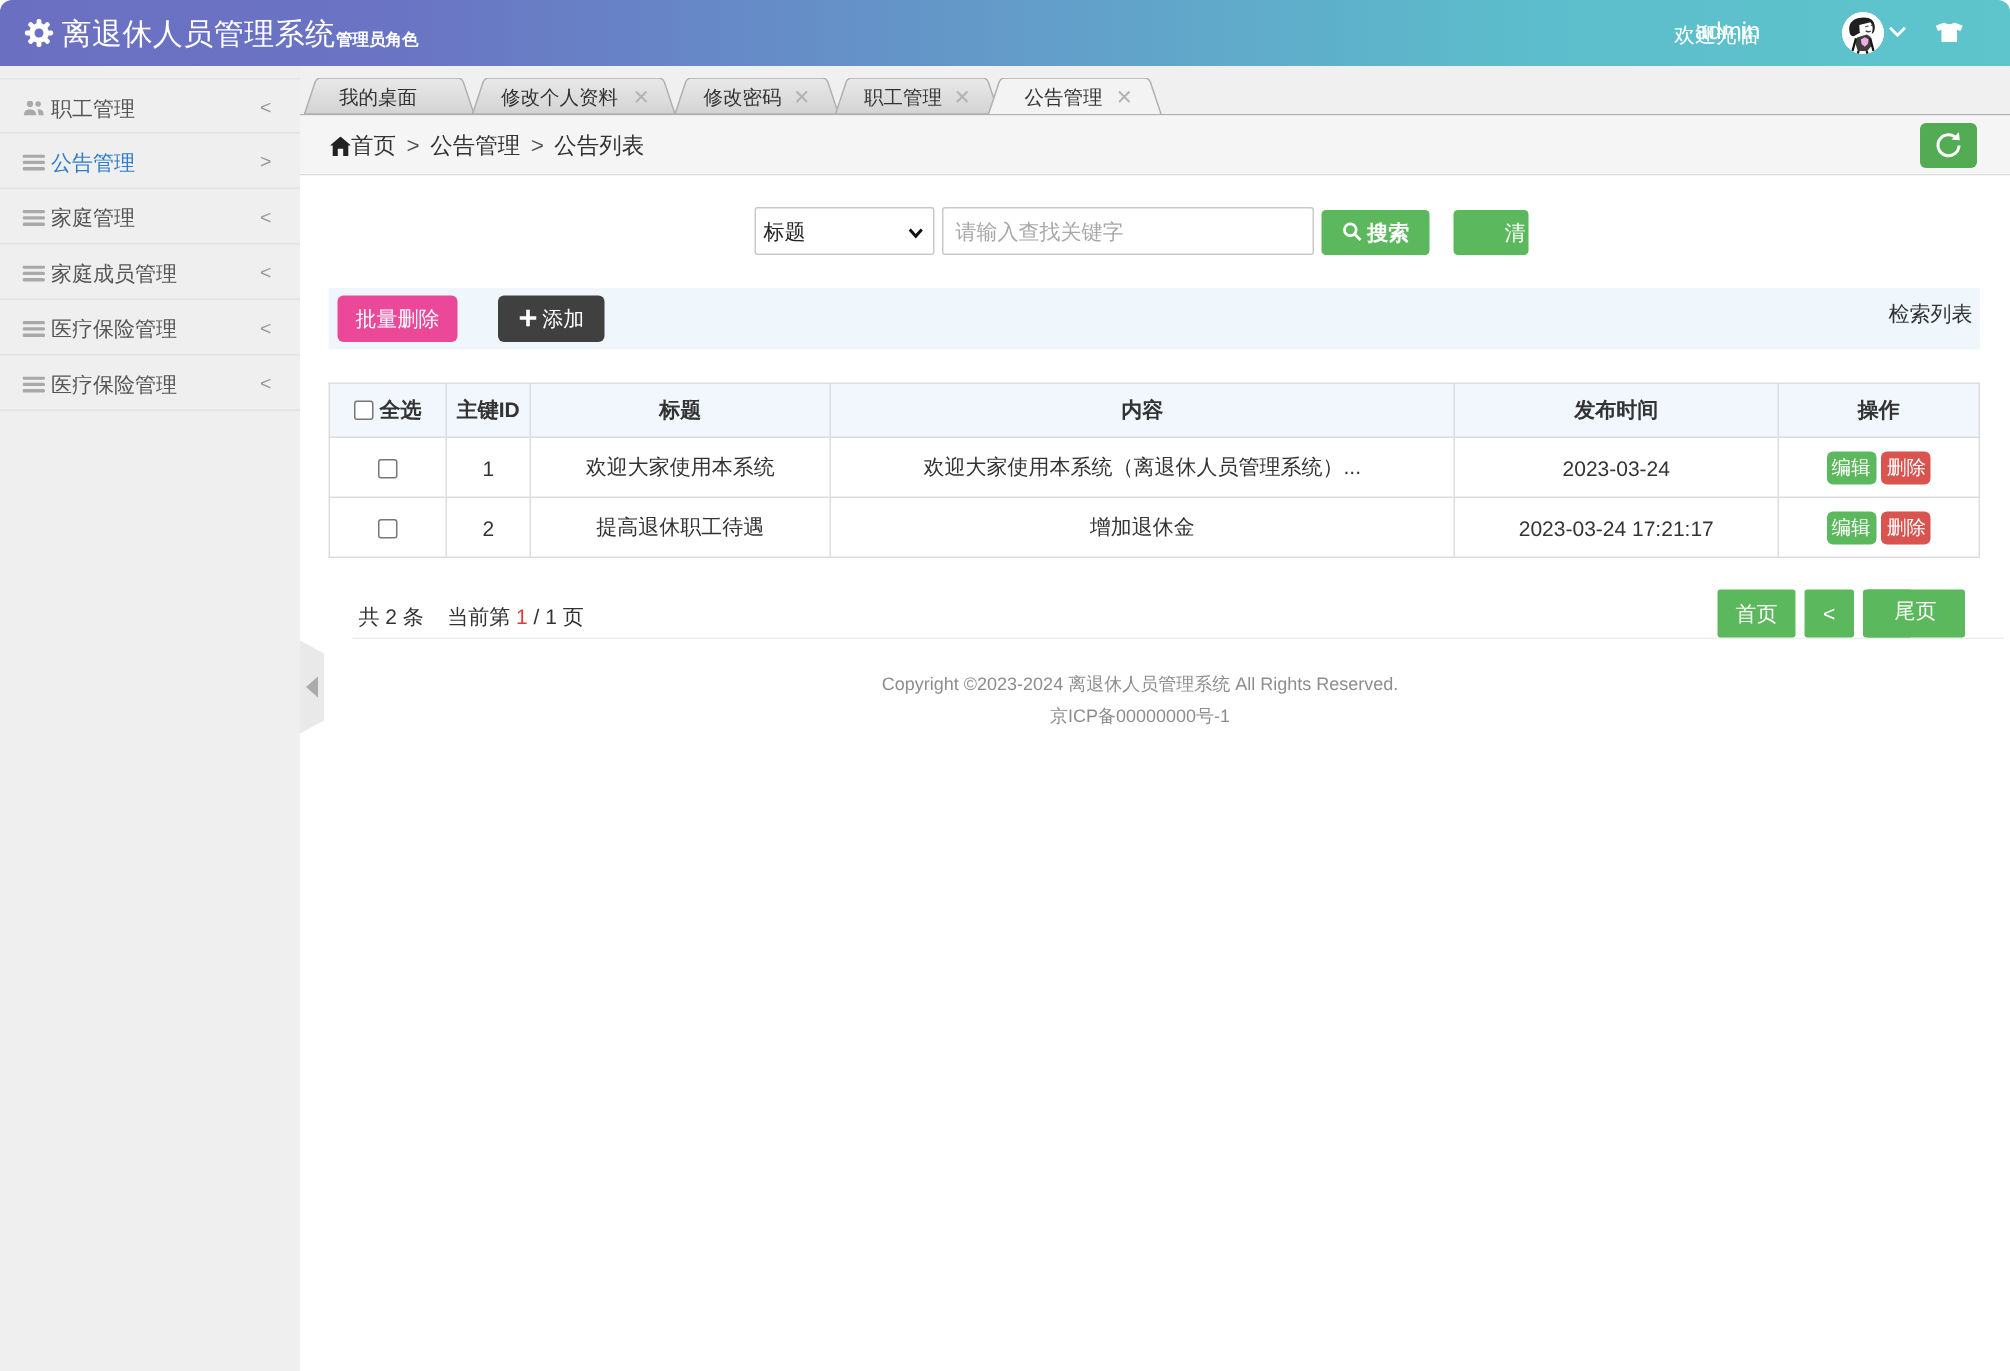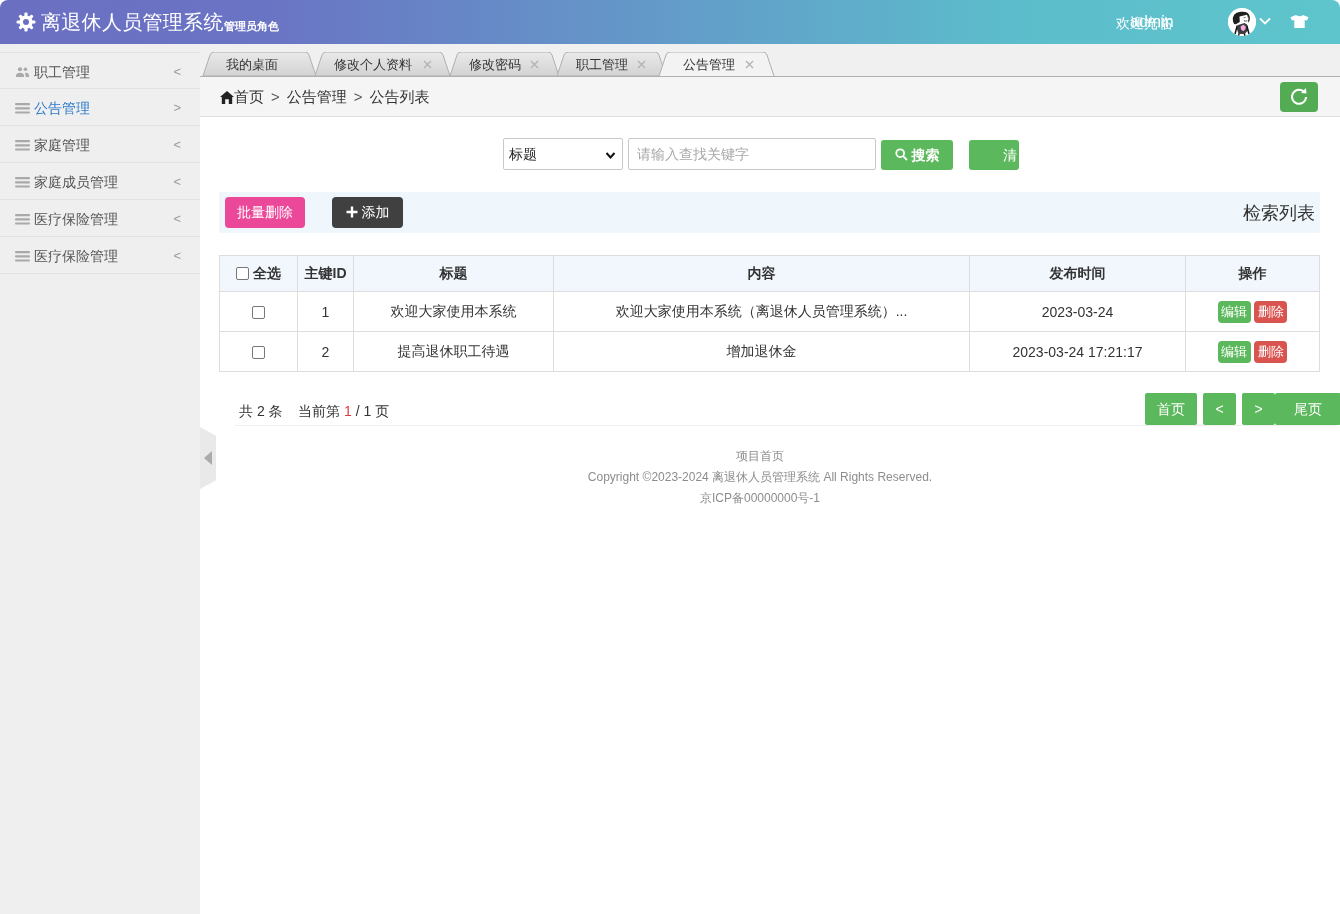--- a/index.html
+++ b/index.html
@@ -41,21 +41,21 @@
 .sel { position:absolute; left:303px; top:0; width:120px; height:32px; border:1px solid #c9c9c9; border-radius:2px; background:#fff; font-size:14px; color:#222; line-height:30px; padding-left:5px; }
 .sel .car { position:absolute; right:6px; top:11px; }
 .inp { position:absolute; left:428px; top:0; width:248px; height:32px; border:1px solid #c9c9c9; border-radius:2px; background:#fff; font-size:14px; color:#a8a8a8; line-height:30px; padding-left:8px; }
 .btn { display:inline-block; text-align:center; color:#fff; background:#5cb85c; border-radius:3px; font-size:14px; }
 .bsearch { position:absolute; left:681px; top:2px; width:72px; height:30px; line-height:30px;font-weight:bold; }
 .bclear { position:absolute; left:769px; top:2px; width:50px; height:30px; line-height:30px;padding-left:32px; }
 
 .toolbar { position:absolute; left:19px; top:75px; width:1101px; height:41px; background:#eff7fc; }
 .bdel { position:absolute; left:6px; top:5px; width:80px; height:31px; line-height:31px; background:#ec4899; border-radius:4px; }
 .badd { position:absolute; left:113px; top:5px; width:71px; height:31px; line-height:31px; background:#404040; border-radius:4px; }
-.rlist { position:absolute; right:5px; top:9px; font-size:18px; color:#333; }
+.rlist { position:absolute; right:5px; top:9px; font-size:14px; color:#333; }
 
 table.tb { position:absolute; left:19px; top:138px; width:1101px; border-collapse:collapse; font-size:14px; color:#333; table-layout:fixed; }
 .tb th { background:#f1f7fc; font-weight:bold; height:36px; border:1px solid #ddd; text-align:center; font-size:14px; }
 .tb td { height:40px; border:1px solid #ddd; text-align:center; background:#fff; }
 .cb { display:inline-block; width:13px; height:13px; border:1px solid #777; border-radius:2px; background:#fff; vertical-align:-2px; }
 .sbtn { display:inline-block; width:33px; height:22px; line-height:22px; border-radius:4px; color:#fff; font-size:13px; text-align:center; }
 .g { background:#5cb85c; } .r { background:#d9534f; }
 
 .pager { position:absolute; left:19px; top:276px; width:1101px; height:33px; border-bottom:1px solid #eee; font-size:14px; color:#333;margin-left:16px; }
 .pl { position:absolute; left:4px; top:10px; }
@@ -267,21 +267,20 @@
             <td>2023-03-24 17:21:17</td>
             <td><span class="sbtn g">编辑</span> <span class="sbtn r">删除</span></td>
           </tr>
     </tbody>
       </table>
     <div class="pager">
       <span class="pl">共 2 条 &nbsp;&nbsp; 当前第 <span class="red">1</span> / 1 页</span>
       <span class="pb" style="left:910px;width:52px;">首页</span>
       <span class="pb" style="left:968px;width:33px;">&lt;</span>
       <span class="pb" style="left:1007px;width:33px;">&gt;</span>
-      <span class="pb" style="left:1040px;width:66px;">尾页</span>
+      <span class="pb" style="left:1009px;width:66px;font-family:Liberation Mono, monospace;">尾页</span>
     </div>
     <div class="foot">
-      <div>项目首页</div>
       <div>Copyright ©2023-2024 离退休人员管理系统 All Rights Reserved.</div>
       <div>京ICP备00000000号-1</div>
     </div>
   </div>
 </div>
 
 </body></html>

